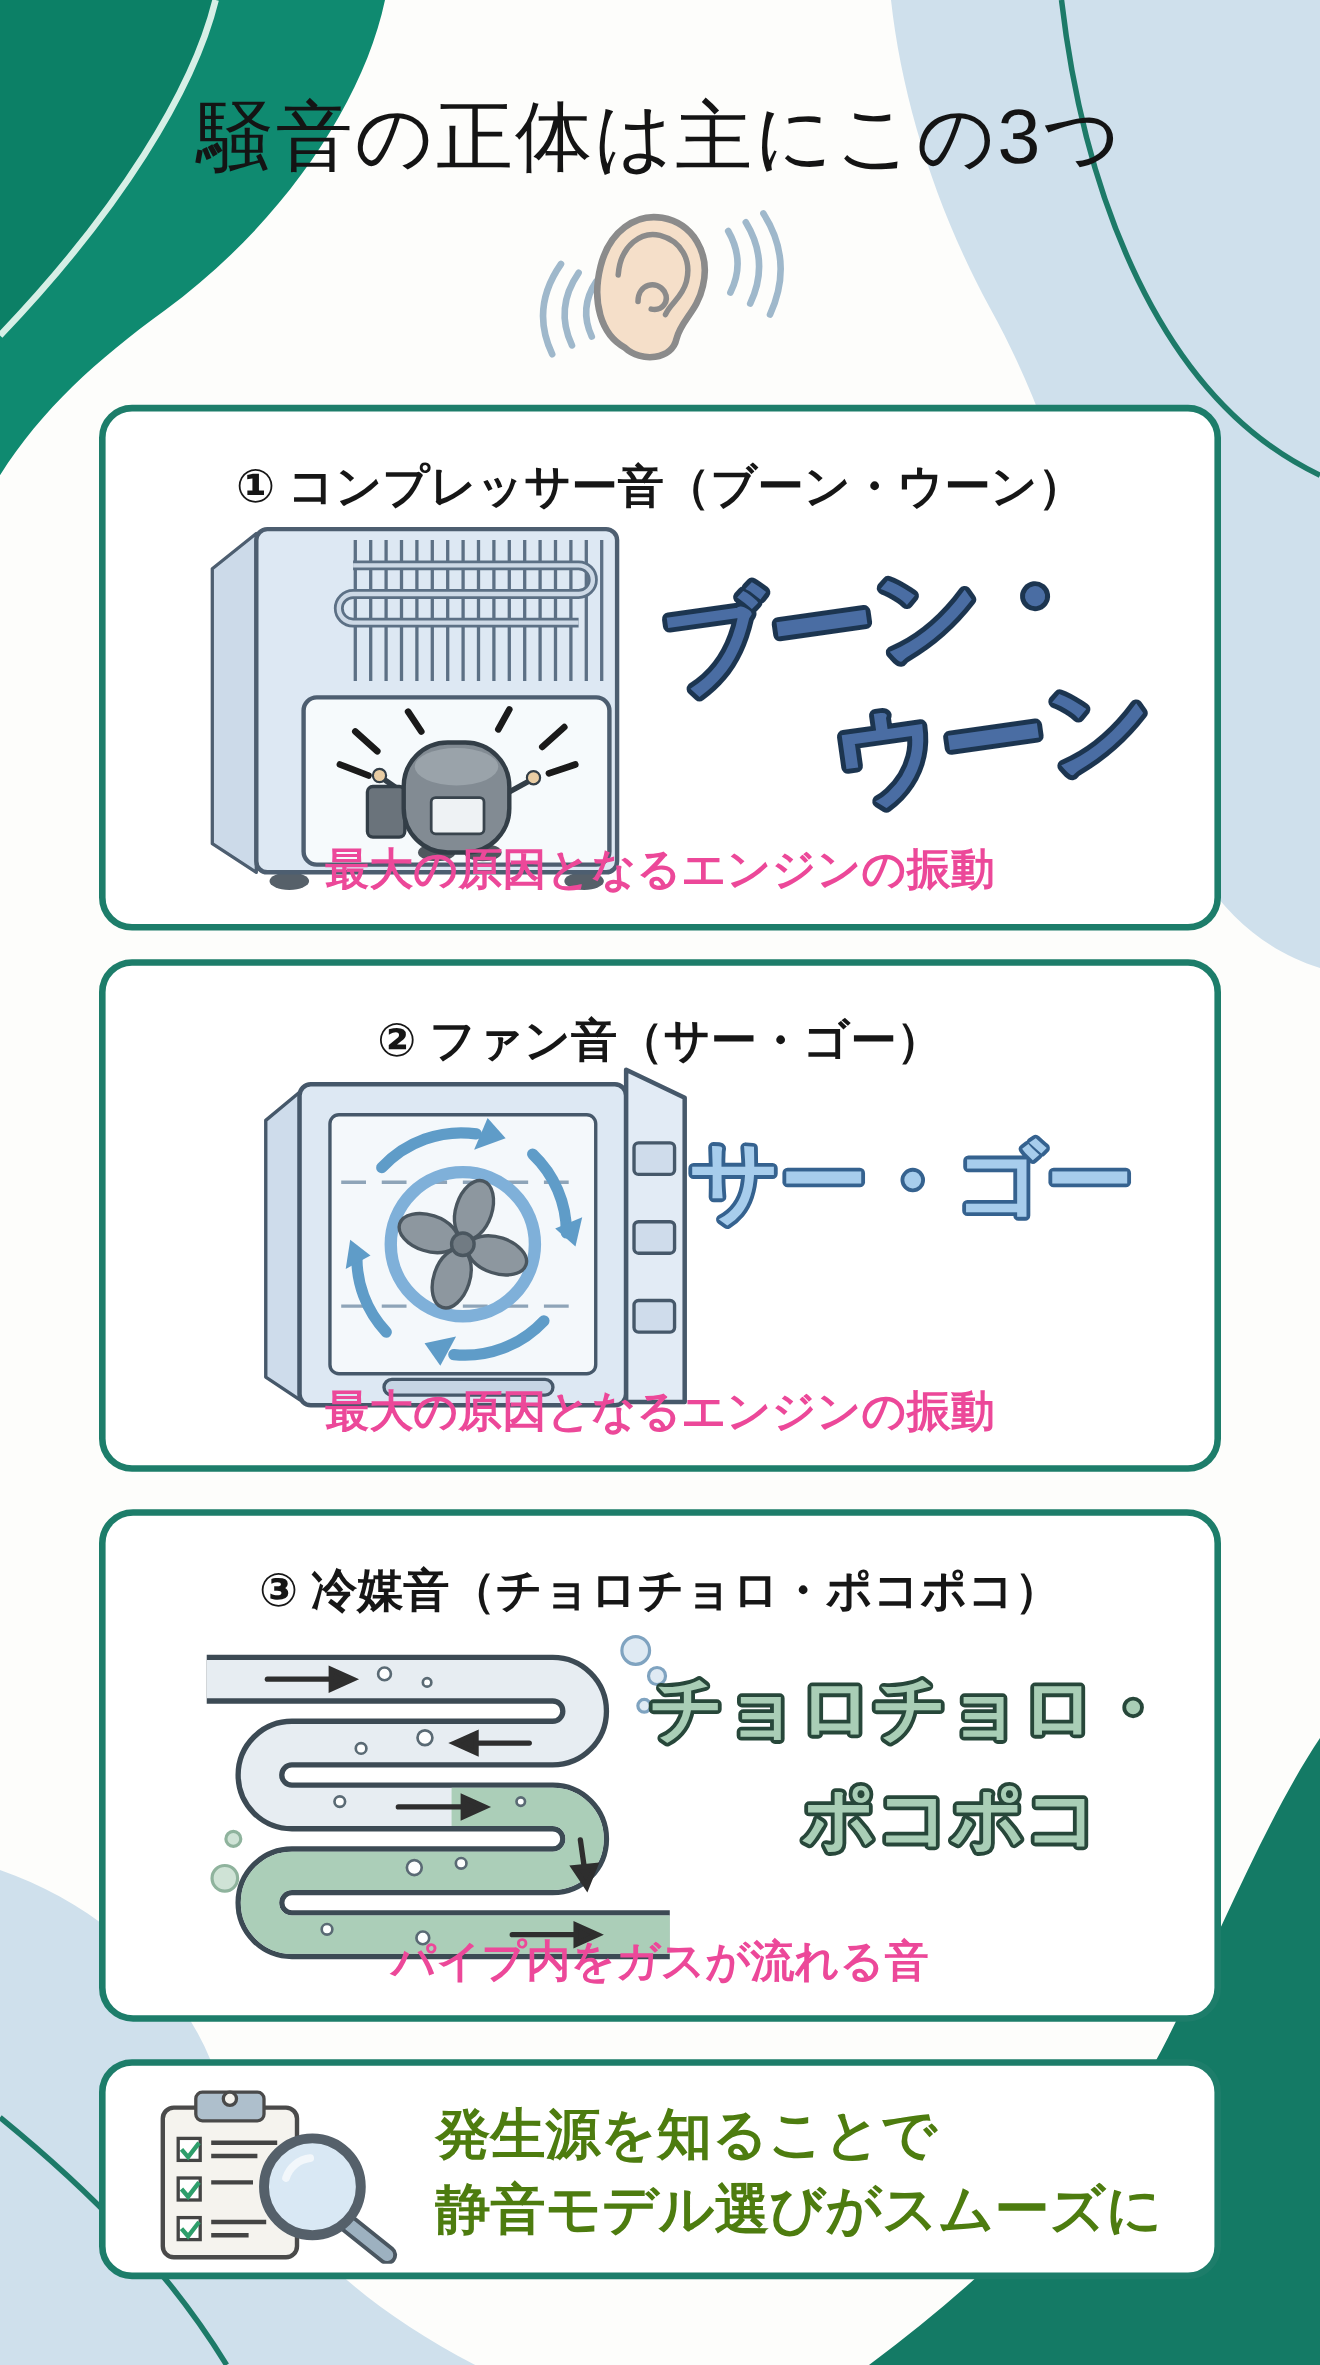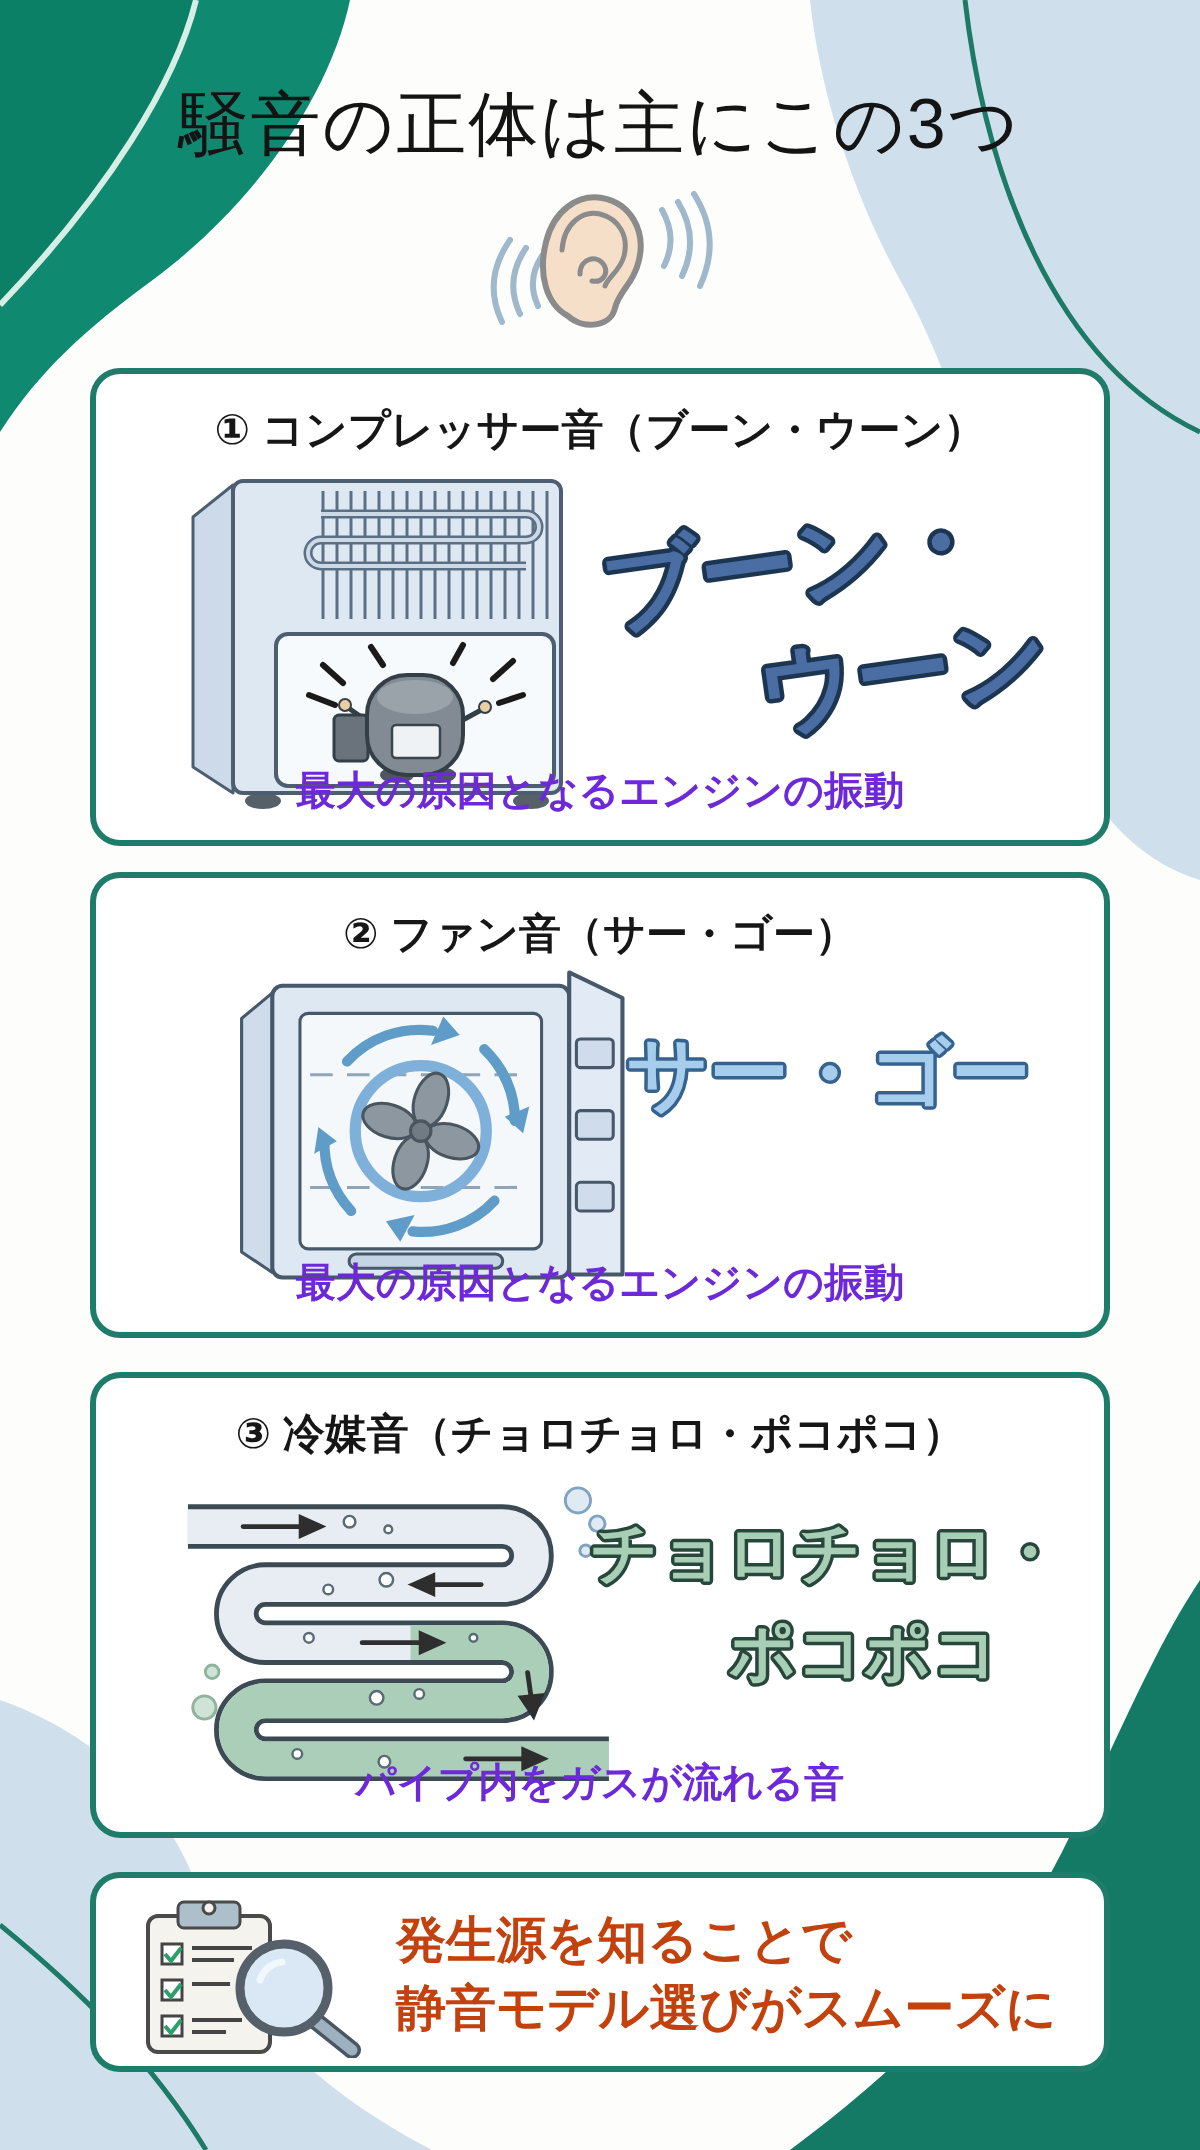--- a/index.html
+++ b/index.html
@@ -9,35 +9,35 @@
   .bg{position:absolute;inset:0;z-index:0;}
   .title{position:absolute;top:78px;left:0;width:100%;text-align:center;
          font-size:70px;font-weight:400;color:#141414;letter-spacing:2px;z-index:2;}
   .ear{position:absolute;top:178px;left:480px;width:240px;height:165px;z-index:2;}
   .card{position:absolute;left:90px;width:1020px;background:#ffffff;
         border:6px solid #1d7d6a;border-radius:30px;box-sizing:border-box;z-index:2;}
   .card1{top:368px;height:478px;}
   .card2{top:872px;height:466px;padding-left:16px;}
   .card3{top:1372px;height:466px;border-radius:31px;}
   .card4{top:1872px;height:200px;}
-  .card-heading{position:absolute;top:28px;left:0;width:100%;text-align:center;
+  .card-heading{position:absolute;top:40px;left:0;width:100%;text-align:center;
                 font-size:42px;font-weight:900;color:#161616;}
   .illus{position:absolute;}
   .illus1{left:70px;top:95px;width:410px;height:345px;}
   .illus2{left:120px;top:88px;width:430px;height:320px;}
   .illus3{left:80px;top:105px;width:440px;height:300px;}
   .sound{position:absolute;}
   .sound1{right:20px;top:110px;width:510px;height:270px;}
   .sound2{right:55px;top:135px;width:430px;height:120px;}
   .sound3{right:15px;top:115px;width:510px;height:225px;}
   .caption{position:absolute;bottom:22px;left:0;width:100%;text-align:center;
-           font-size:40px;font-weight:900;color:#6d28d9;}
+           font-size:40px;font-weight:900;color:#ec4899;}
   .summary-icon{position:absolute;left:38px;top:20px;width:250px;height:160px;}
   .summary-text{position:absolute;left:300px;top:28px;font-size:50px;font-weight:900;
-                color:#c2410c;line-height:68px;}
+                color:#4d7c0f;line-height:68px;}
   svg text.sfx{font-family:"Liberation Sans","DejaVu Sans",sans-serif;font-weight:bold;
                paint-order:stroke;stroke-linejoin:round;}
 </style>
 </head>
 <body>
 
 <div class="stage">
 
   <svg class="bg" viewBox="0 0 1200 2150" aria-hidden="true">
     <path d="M0,0 L350,0 C330,95 255,205 150,282 C88,327 38,372 0,432 Z" fill="#0f8a70"></path>

